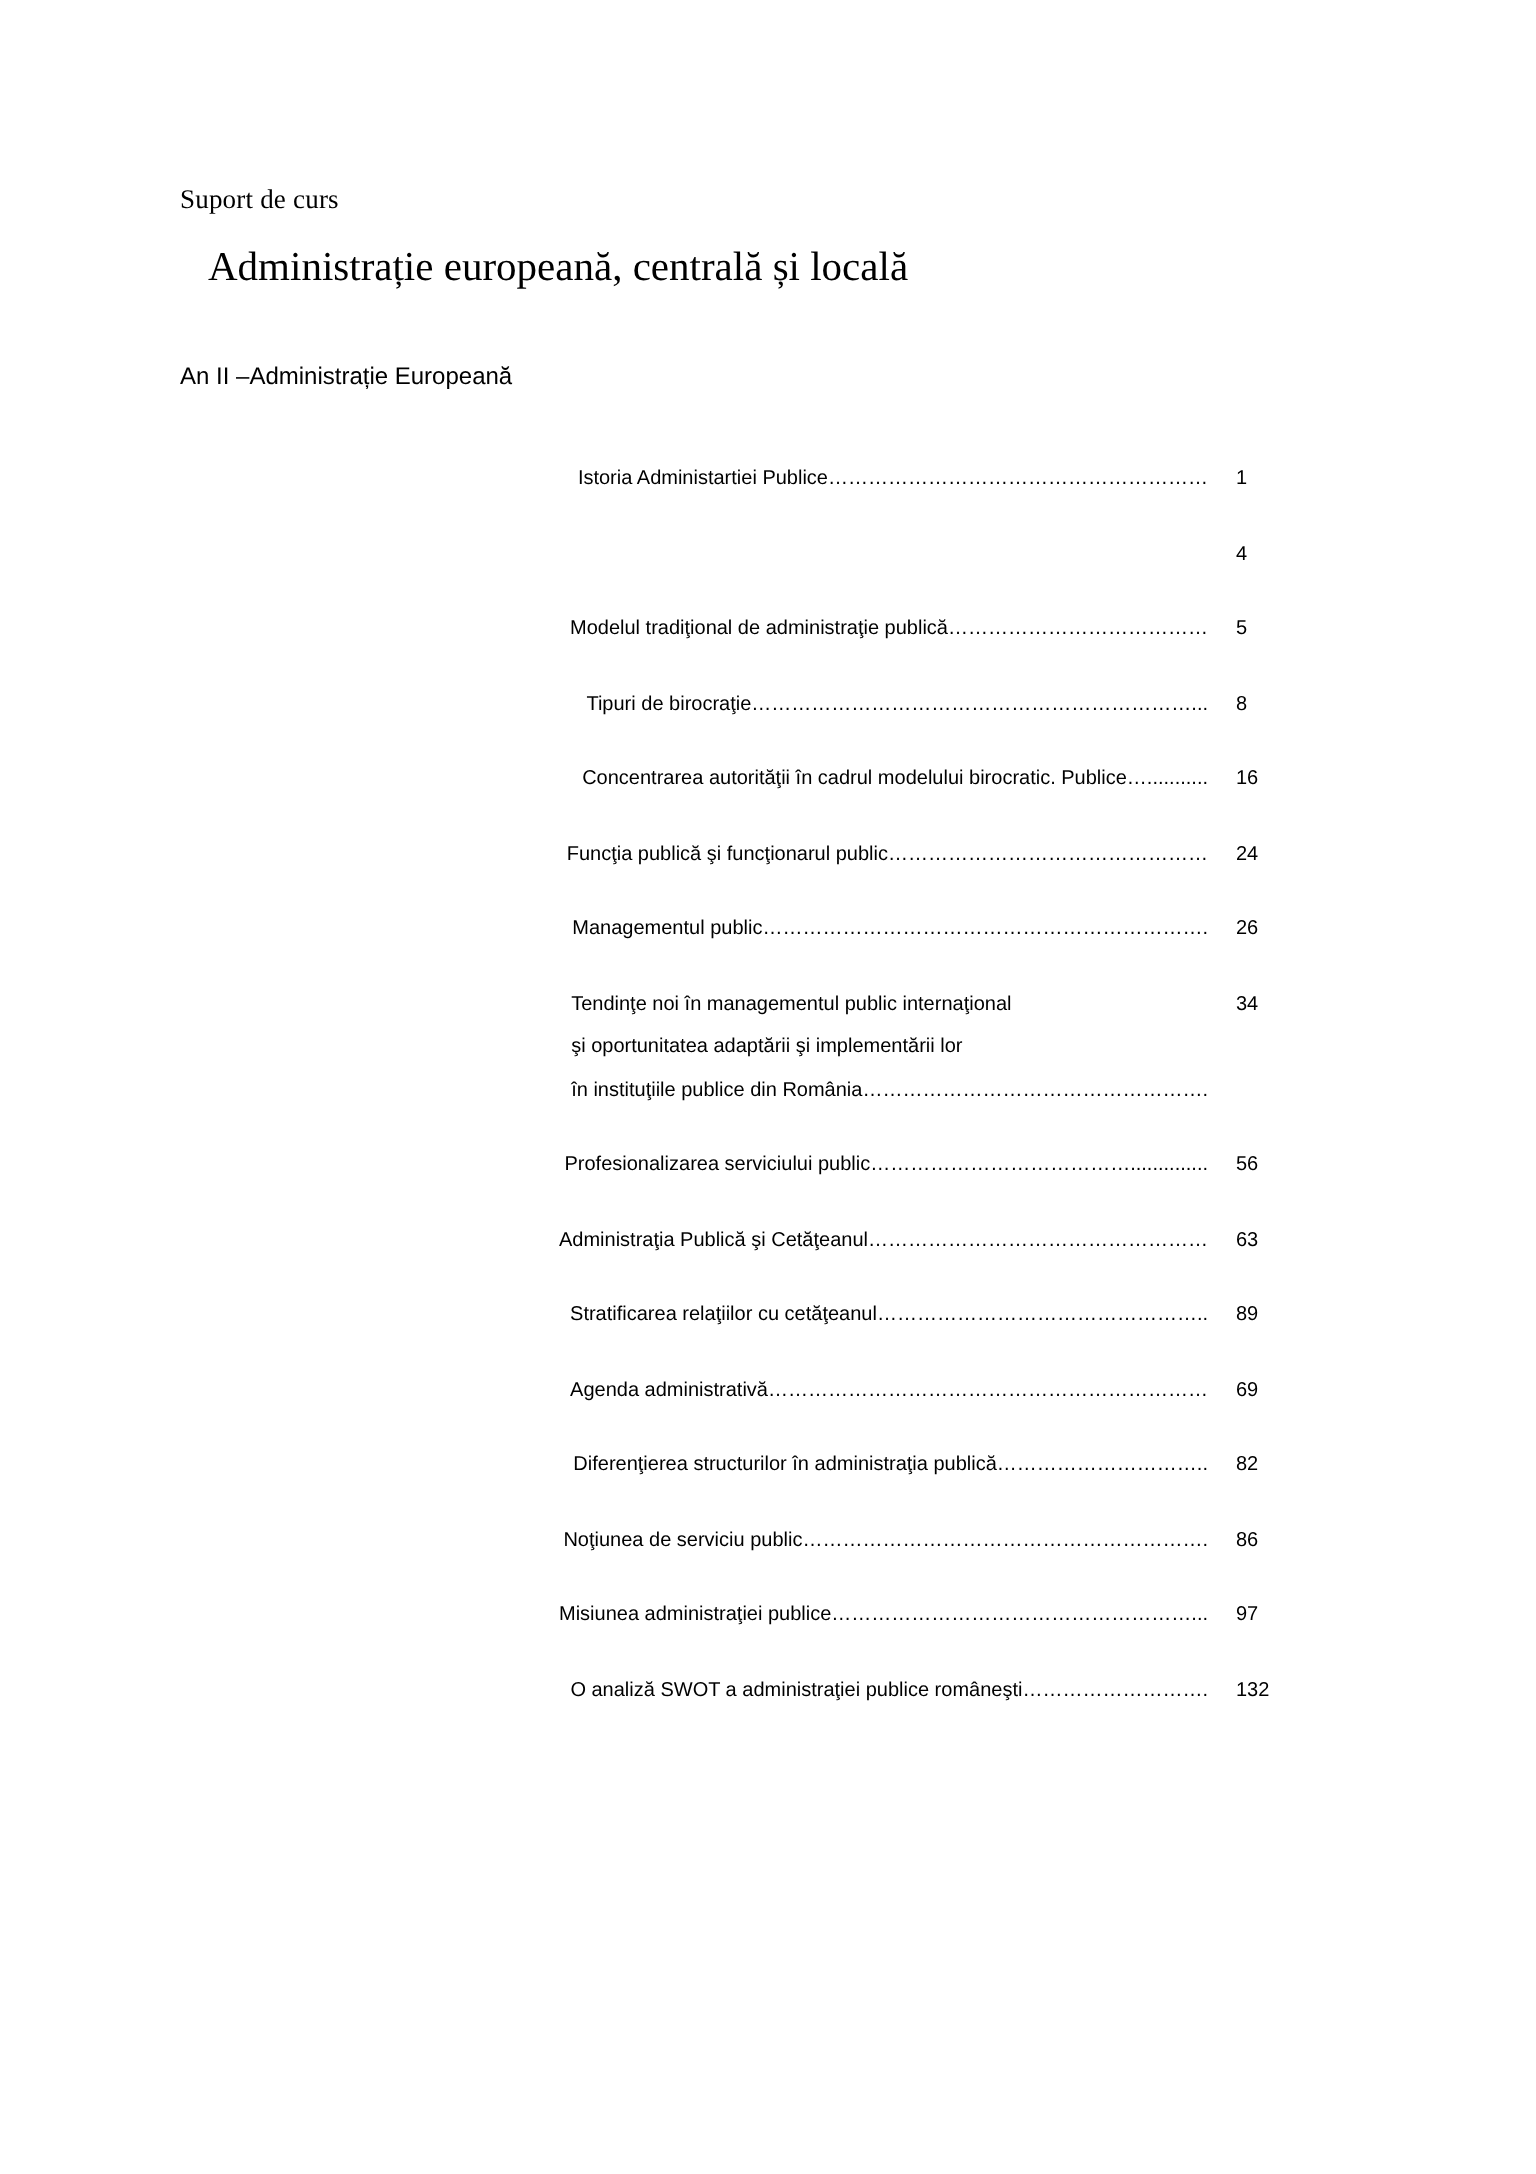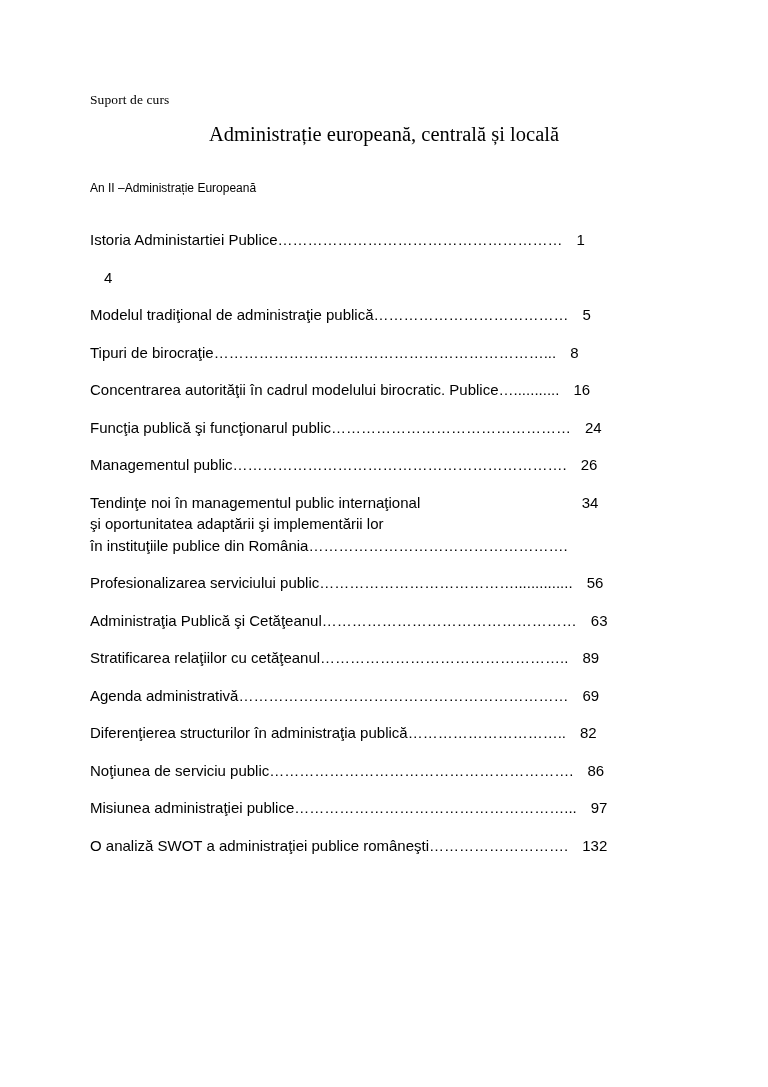--- a/index.html
+++ b/index.html
@@ -26,41 +26,40 @@
     font-family: "Liberation Serif", serif;
     font-size: 13.5px;
     line-height: 1.2;
     margin: 0 0 14px 0;
     letter-spacing: 0.1px;
   }
   .doc-title {
     font-family: "Liberation Serif", serif;
     font-size: 20.5px;
     line-height: 1.2;
-    text-align: center;
     margin: 0 0 34px 0;
     padding-left: 14px;
     font-weight: normal;
   }
   .doc-subtitle {
     font-family: Liberation Sans, sans-serif;
     font-size: 12px;
     line-height: 1.2;
     margin: 0 0 34px 0;
   }
   .toc {
     margin: 0;
     padding: 0;
     list-style: none;
   }
   .toc-entry {
     display: flex;
     align-items: flex-start;
-    justify-content: flex-start;
-    font-size: 15px;
+    justify-content: flex-end;
+    font-size: 10px;
     line-height: 21.5px;
     margin-bottom: 16px;
   }
   .toc-entry.multi {
     margin-bottom: 16px;
   }
   .toc-label {
     flex: 0 1 auto;
     max-width: 513px;
     white-space: pre-line;

